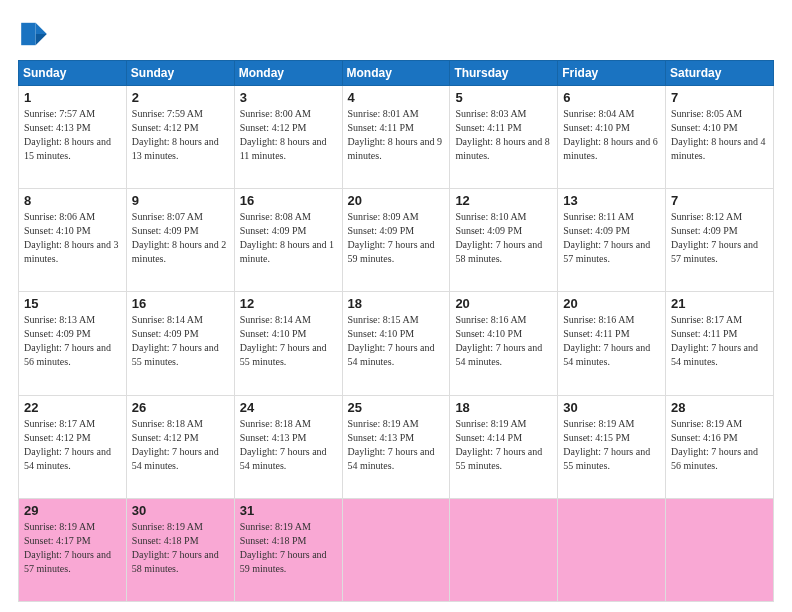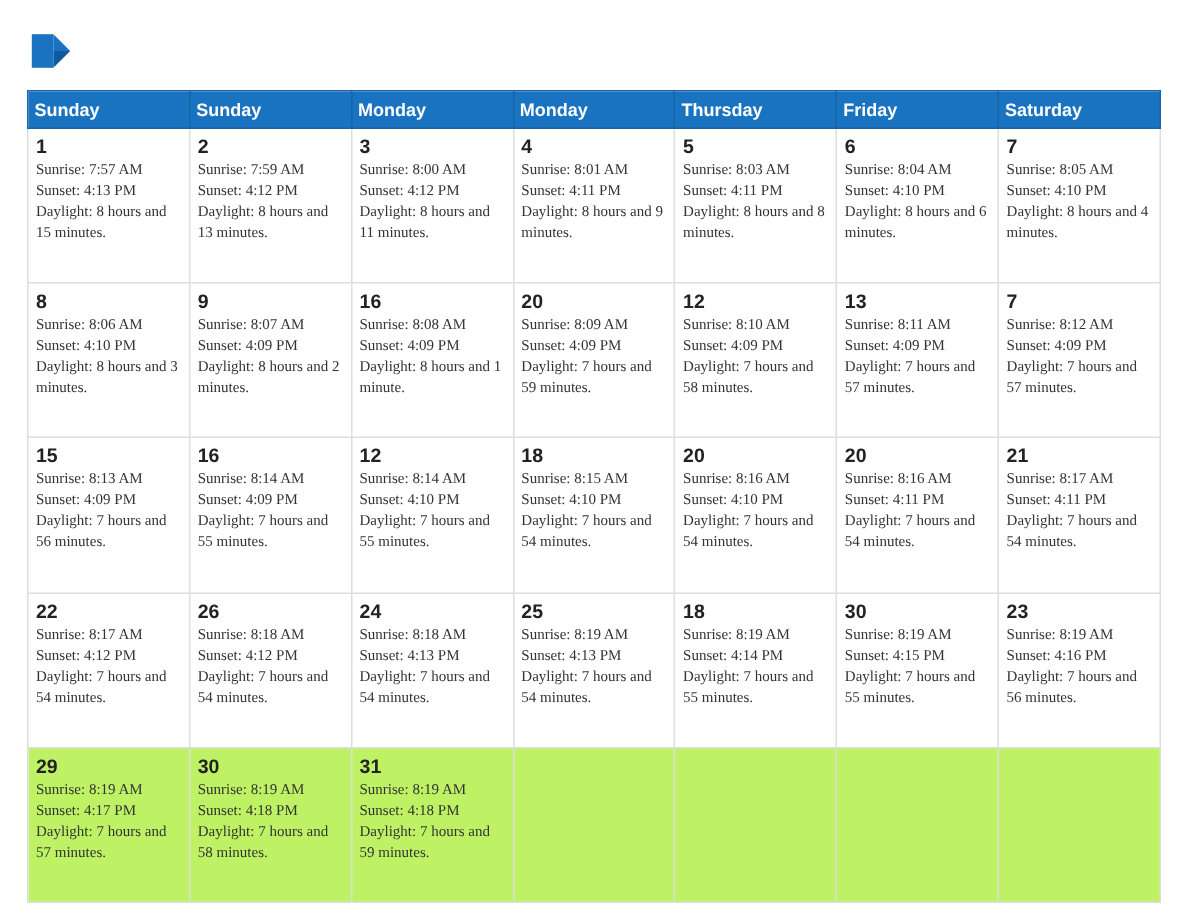--- a/index.html
+++ b/index.html
@@ -73,21 +73,21 @@
     .calendar td {
       vertical-align: top;
       padding: 4px 5px;
       border: 1px solid #ddd;
       font-size: 9.5px;
       color: #333;
       background: #fff;
       height: 88px;
     }
     .calendar tr:last-child td {
-      background: #bef264;
+      background: #f9a8d4;
     }
     .day-num {
       font-size: 13px;
       font-weight: bold;
       color: #222;
       display: block;
       margin-bottom: 2px;
     }
     .cell-text {
       font-size: 10px;
@@ -243,21 +243,21 @@
       </td>
           <td>
         <span class="day-num">18</span>
         <span class="cell-text">Sunrise: 8:19 AM<br>Sunset: 4:14 PM<br>Daylight: 7 hours and 55 minutes.</span>
       </td>
           <td>
         <span class="day-num">30</span>
         <span class="cell-text">Sunrise: 8:19 AM<br>Sunset: 4:15 PM<br>Daylight: 7 hours and 55 minutes.</span>
       </td>
           <td>
-        <span class="day-num">23</span>
+        <span class="day-num">28</span>
         <span class="cell-text">Sunrise: 8:19 AM<br>Sunset: 4:16 PM<br>Daylight: 7 hours and 56 minutes.</span>
       </td>
         </tr>
         <tr>
           <td>
         <span class="day-num">29</span>
         <span class="cell-text">Sunrise: 8:19 AM<br>Sunset: 4:17 PM<br>Daylight: 7 hours and 57 minutes.</span>
       </td>
           <td>
         <span class="day-num">30</span>

